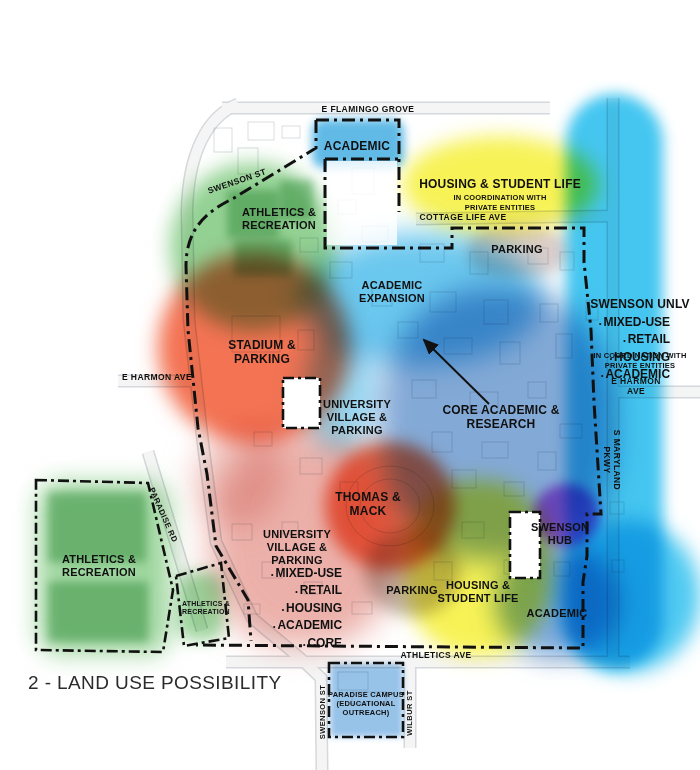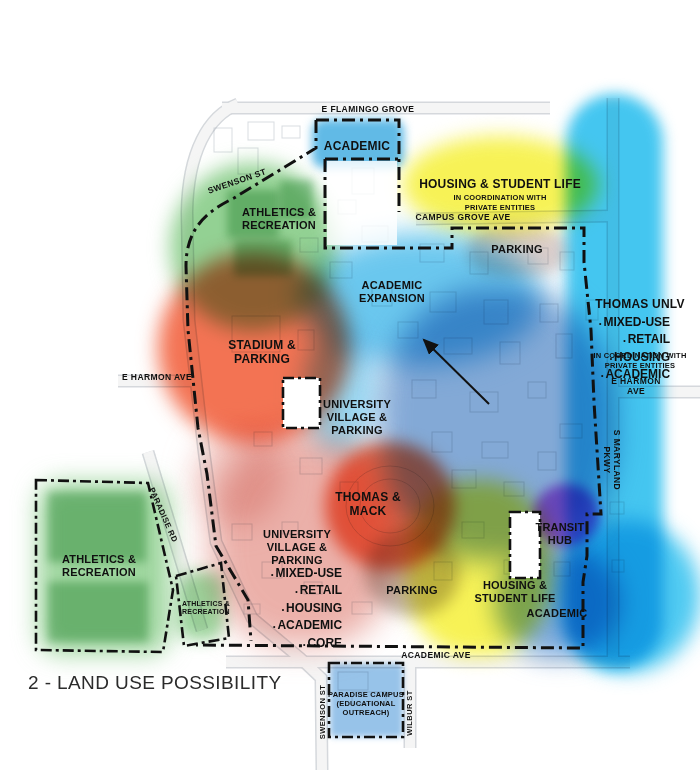--- a/index.html
+++ b/index.html
@@ -174,72 +174,74 @@
       <rect x="510" y="512" width="30" height="66" fill="#ffffff"></rect>
       <rect x="329" y="663" width="74" height="74" fill="none"></rect>
       <path d="M36,480 L148,483 L173,590 L163,652 L36,650 Z" fill="none"></path>
       <path d="M176,576 L221,563 L229,638 L184,646 Z" fill="none"></path>
     </g>
     <line x1="489" y1="404" x2="424" y2="340" stroke="#111" stroke-width="2" marker-end="url(#ah)"></line>
   </svg>
 
   <div class="lab road" style="left:368px;top:109px;">E FLAMINGO GROVE</div>
   <div class="lab road" style="left:237px;top:181px;transform:translate(-50%,-50%) rotate(-19deg);">SWENSON ST</div>
-  <div class="lab road" style="left:463px;top:217px;">CAMPUS GROVE AVE</div>
+  <div class="lab road" style="left:463px;top:217px;">COTTAGE LIFE AVE</div>
   <div class="lab road" style="left:157px;top:377px;">E HARMON AVE</div>
   <div class="lab road" style="left:636px;top:386px;">E HARMON AVE</div>
   <div class="lab road rot-90" style="left:612px;top:460px;">S MARYLAND PKWY</div>
   <div class="lab road" style="left:163px;top:515px;transform:translate(-50%,-50%) rotate(66deg);font-size:8px;">PARADISE RD</div>
-  <div class="lab road" style="left:436px;top:655px;">ACADEMIC AVE</div>
+  <div class="lab road" style="left:436px;top:655px;">ATHLETICS AVE</div>
   <div class="lab road rot-m90" style="left:323px;top:712px;font-size:7.5px;">SWENSON ST</div>
   <div class="lab road rot-m90" style="left:410px;top:713px;font-size:7.5px;">WILBUR ST</div>
 
   <div class="lab z12" style="left:357px;top:146px;">ACADEMIC</div>
   <div class="lab z12" style="left:500px;top:184px;">HOUSING &amp; STUDENT LIFE</div>
   <div class="lab note" style="left:500px;top:203px;">IN COORDINATION WITH
 PRIVATE ENTITIES</div>
   <div class="lab z11" style="left:279px;top:219px;">ATHLETICS &amp;
 RECREATION</div>
   <div class="lab z11" style="left:517px;top:249px;">PARKING</div>
   <div class="lab z11" style="left:392px;top:292px;">ACADEMIC
 EXPANSION</div>
-  <div class="lab z12" style="left:640px;top:304px;transform:translate(-50%,-50%);width:100px;">THOMAS UNLV</div>
+  <div class="lab z12" style="left:640px;top:304px;transform:translate(-50%,-50%);width:100px;">SWENSON UNLV</div>
   <div class="blist" style="left:599px;top:314px;">
     <div>MIXED-USE</div>
     <div>RETAIL</div>
     <div>HOUSING</div>
     <div>ACADEMIC</div>
   </div>
   <div class="lab note" style="left:640px;top:361px;width:100px;">IN COORDINATION WITH
 PRIVATE ENTITIES</div>
   <div class="lab z12" style="left:262px;top:352px;">STADIUM &amp;
 PARKING</div>
   <div class="lab z11" style="left:357px;top:417px;">UNIVERSITY
 VILLAGE &amp;
 PARKING</div>
+  <div class="lab z12" style="left:501px;top:417px;">CORE ACADEMIC &amp;
+RESEARCH</div>
   <div class="lab z12" style="left:368px;top:504px;">THOMAS &amp;
 MACK</div>
   <div class="lab z11" style="left:99px;top:566px;">ATHLETICS &amp;
 RECREATION</div>
   <div class="lab z7" style="left:206px;top:608px;">ATHLETICS &amp;
 RECREATION</div>
   <div class="lab z11" style="left:297px;top:547px;">UNIVERSITY
 VILLAGE &amp;
 PARKING</div>
   <div class="blist" style="left:271px;top:565px;">
     <div>MIXED-USE</div>
     <div>RETAIL</div>
     <div>HOUSING</div>
     <div>ACADEMIC</div>
     <div>CORE</div>
   </div>
   <div class="lab z11" style="left:412px;top:590px;">PARKING</div>
-  <div class="lab z11" style="left:515px;top:592px;">HOUSING &amp;
+  <div class="lab z11" style="left:478px;top:592px;">HOUSING &amp;
 STUDENT LIFE</div>
-  <div class="lab z11" style="left:560px;top:534px;">TRANSIT
+  <div class="lab z11" style="left:560px;top:534px;">SWENSON
 HUB</div>
   <div class="lab z11" style="left:557px;top:613px;">ACADEMIC</div>
   <div class="lab z75" style="left:366px;top:704px;">PARADISE CAMPUS
 (EDUCATIONAL
 OUTREACH)</div>
 
   <div class="title">2 - LAND USE POSSIBILITY</div>
 </div>
 
 </body></html>

